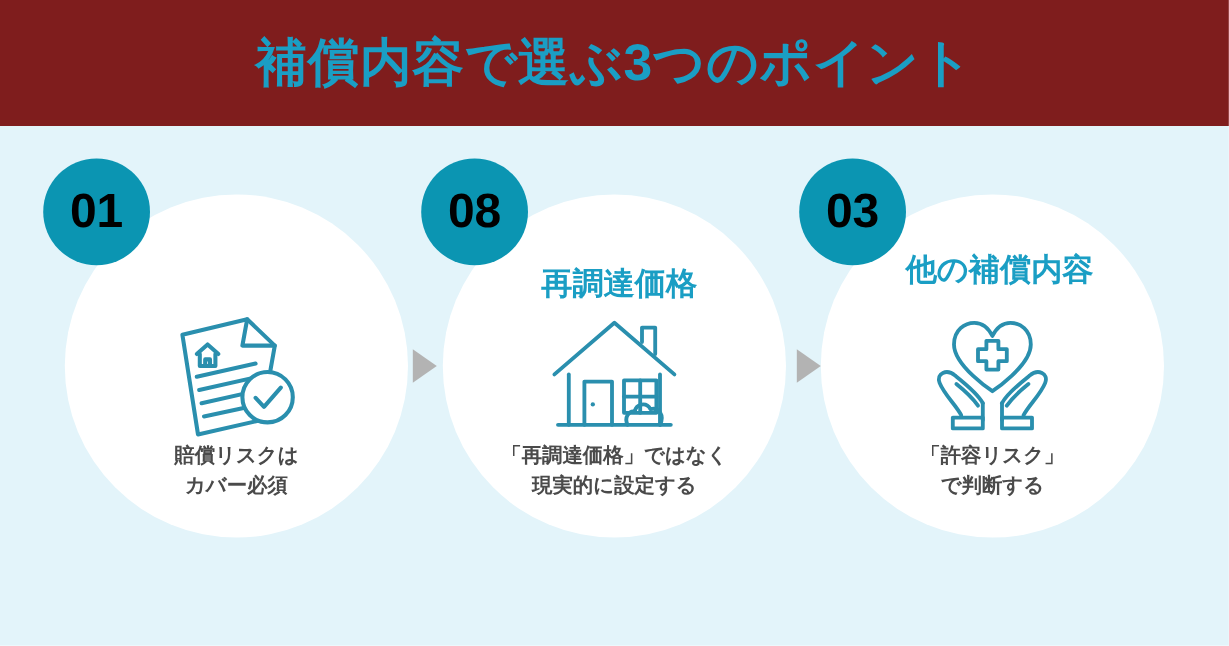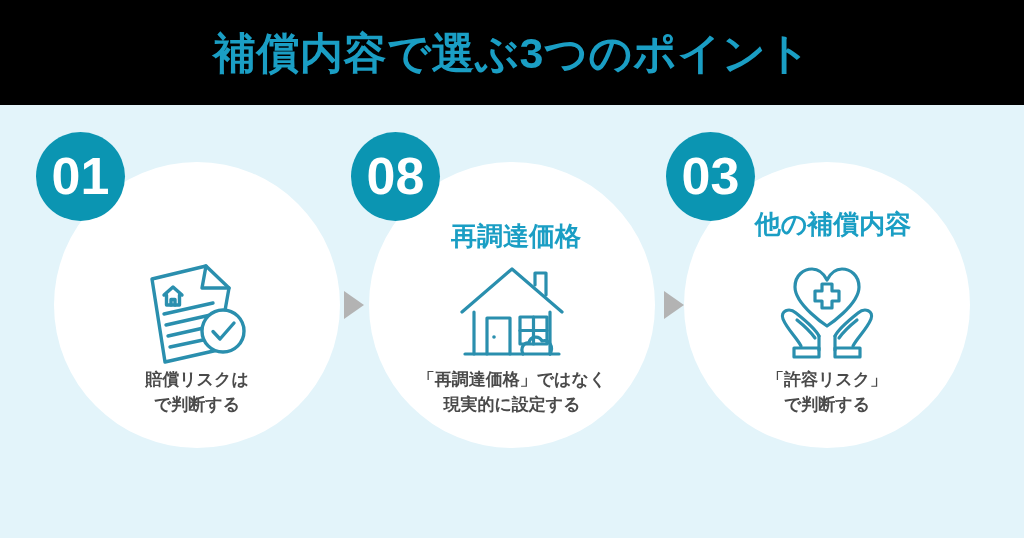--- a/index.html
+++ b/index.html
@@ -21,21 +21,21 @@
     background: #ffffff;
   }
 
   
   .header {
     position: absolute;
     left: 0;
     top: 0;
     width: 1024px;
     height: 105px;
-    background: #000000;
+    background: #7f1d1d;
     display: flex;
     align-items: center;
     justify-content: center;
   }
   .title {
     font-size: 43px;
     font-weight: bold;
     color: #1a9ec4;
     letter-spacing: 0.5px;
     line-height: 1;
@@ -81,22 +81,22 @@
     width: 89px;
     height: 89px;
     border-radius: 50%;
     background: #0b95b2;
     display: flex;
     align-items: center;
     justify-content: center;
     z-index: 3;
   }
   .badge-num {
-    color: #ffffff;
-    font-size: 52px;
+    color: #000000;
+    font-size: 40px;
     font-weight: bold;
     line-height: 1;
     letter-spacing: 0px;
     margin-top: -2px;
   }
 
   .card-head {
     position: absolute;
     left: 0;
     top: 56px;
@@ -190,21 +190,21 @@
           <path d="M25 74 L74 63"></path>
           <path d="M27 85 L60 78"></path>
 
           <circle cx="80" cy="69" r="21" fill="#ffffff"></circle>
           <path d="M70 69.5 L77 77 L91 61"></path>
         </g>
       </svg>
     </div>
 
     <div class="card-caption">賠償リスクは
-で判断する</div>
+カバー必須</div>
   </div>
 
   <div class="card card-2">
     <div class="circle"></div>
 
     <div class="badge">
       <span class="badge-num">08</span>
     </div>
 
     <div class="card-head">再調達価格</div>

